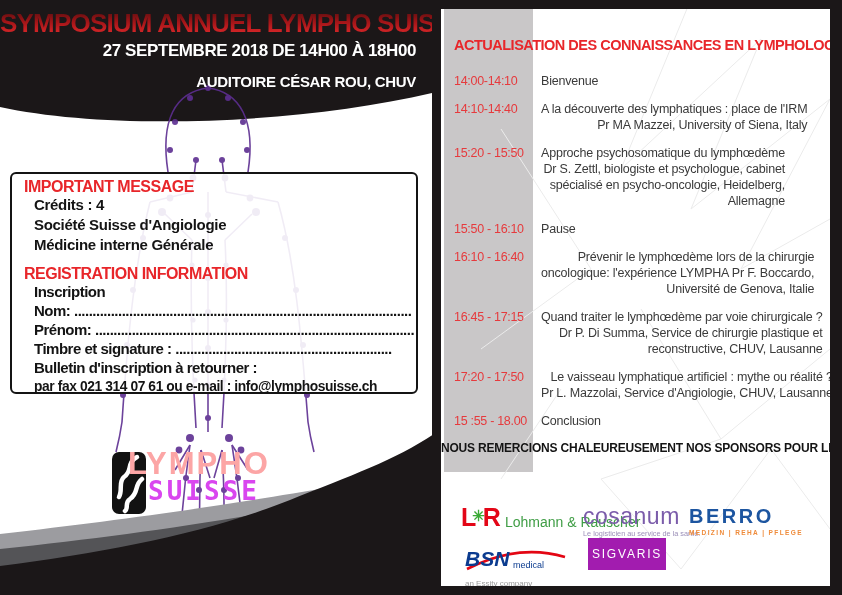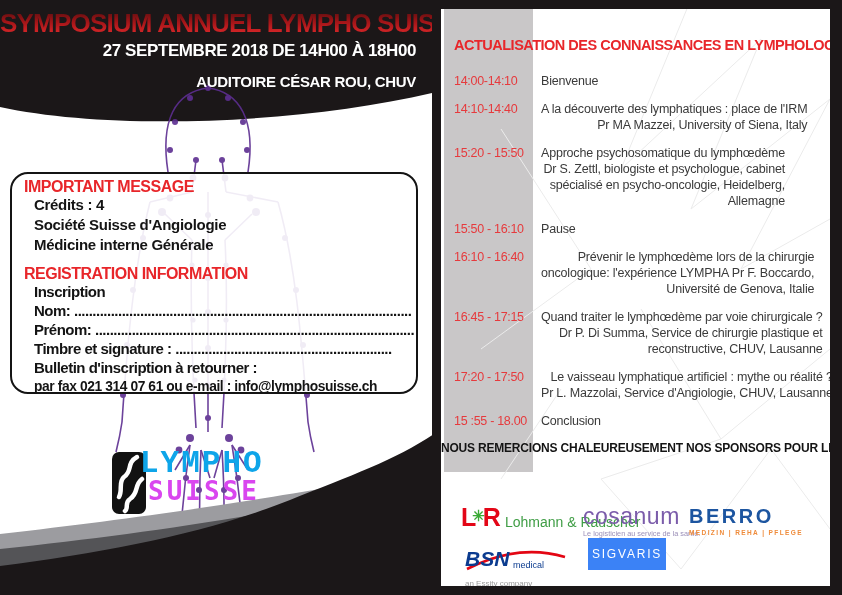--- a/index.html
+++ b/index.html
@@ -21,32 +21,32 @@
     .main-title{
       background:linear-gradient(180deg,#4a0c0d 0%,#a31518 45%,#ef2e30 100%);
       -webkit-background-clip:text;background-clip:text;color:transparent;
     }
   }
   .sub1{ text-align:right;padding-right:16px;color:#ffffff;font-weight:bold;font-size:17px;letter-spacing:-0.4px;margin-top:2px;white-space:nowrap;}
   .sub2{ text-align:right;padding-right:16px;color:#ffffff;font-weight:bold;font-size:15px;letter-spacing:-0.3px;margin-top:12px;white-space:nowrap;}
 
   .info-box{
     position:absolute;left:10px;top:172px;width:408px;height:222px;box-sizing:border-box;
-    background:rgba(255,255,255,0.9);border:2px solid #141414;border-radius:18px;
+    background:rgba(255,255,255,0.9);border:2px solid #141414;border-radius:6px;
     padding:4px 12px;z-index:4;
   }
   .red-h{color:#e8262a;font-weight:bold;font-size:16px;letter-spacing:-0.5px;line-height:17px;white-space:nowrap;}
   .imp-lines div{font-weight:bold;font-size:15px;letter-spacing:-0.3px;color:#141414;line-height:20px;padding-left:10px;white-space:nowrap;}
   .box-gap{height:10px;}
   .reg-lines div{font-weight:bold;font-size:15px;letter-spacing:-0.5px;color:#141414;line-height:19px;padding-left:10px;white-space:nowrap;}
   .reg-lines div:nth-child(6){font-size:13.8px;letter-spacing:-0.4px;}
 
   .logo{position:absolute;left:112px;top:452px;z-index:5;width:220px;height:64px;}
   .logo-icon{position:absolute;left:0;top:0;}
-  .logo-w1{position:absolute;left:28px;top:-6px;font-family:Liberation Mono, monospace;font-weight:bold;font-size:31px;letter-spacing:2px;color:#0ea5e9;}
+  .logo-w1{position:absolute;left:16px;top:-6px;font-family:Liberation Sans, sans-serif;font-weight:bold;font-size:31px;letter-spacing:2px;color:#fca5a5;}
   .logo-w2{position:absolute;left:36px;top:24px;font-family:"DejaVu Sans Mono",monospace;font-weight:bold;font-size:26px;letter-spacing:3px;color:#d946ef;}
 
   
   .right-panel{position:absolute;left:441px;top:9px;width:389px;height:577px;background:#ffffff;overflow:hidden;}
   .band{position:absolute;left:3px;top:0;width:89px;height:463px;background:#c9c7c8;z-index:0;}
   .mesh{position:absolute;left:0;top:0;z-index:0;}
   .prog{position:relative;z-index:1;padding-top:28px;}
   .prog-heading{color:#e8262a;font-weight:bold;font-size:14.5px;letter-spacing:-0.5px;margin-left:13px;white-space:nowrap;}
   .prog-list{margin-top:20px;}
   .prog-row{display:flex;margin-bottom:12px;}
@@ -62,21 +62,21 @@
   .lr-name{font-size:14px;color:#3f9d45;margin-left:7px;margin-top:10px;white-space:nowrap;}
   .sp-cosanum{left:142px;top:496px;width:96px;text-align:center;}
   .cos-name{font-size:23px;line-height:22px;color:#7b5caa;letter-spacing:0.5px;}
   .cos-tag{font-size:7.3px;color:#9b8fb8;margin-top:2px;white-space:nowrap;}
   .sp-berro{left:248px;top:498px;}
   .berro-name{font-size:20px;line-height:19px;font-weight:bold;color:#1c55a0;letter-spacing:2.5px;}
   .berro-tag{font-size:6.5px;color:#ef8b3a;letter-spacing:1.4px;margin-top:3px;white-space:nowrap;font-weight:bold;}
   .sp-bsn{left:22px;top:534px;}
   .bsn-tag{font-size:8px;color:#9a9a9a;margin-top:2px;margin-left:2px;}
   .sp-sigvaris{left:147px;top:529px;}
-  .sig-box{width:78px;height:32px;background:#3b82f6;color:#ffffff;font-size:12px;letter-spacing:1.8px;text-align:center;line-height:32px;font-weight:normal;}
+  .sig-box{width:78px;height:32px;background:#a21caf;color:#ffffff;font-size:12px;letter-spacing:1.8px;text-align:center;line-height:32px;font-weight:normal;}
 </style>
 </head>
 <body>
 
 <div class="left-panel">
 
   <svg class="layer z1" viewBox="0 0 441 595">
     <path d="M0,107 C110,131 300,124 432,93 L432,595 L0,595 Z" fill="#ffffff"></path>
   </svg>
 

